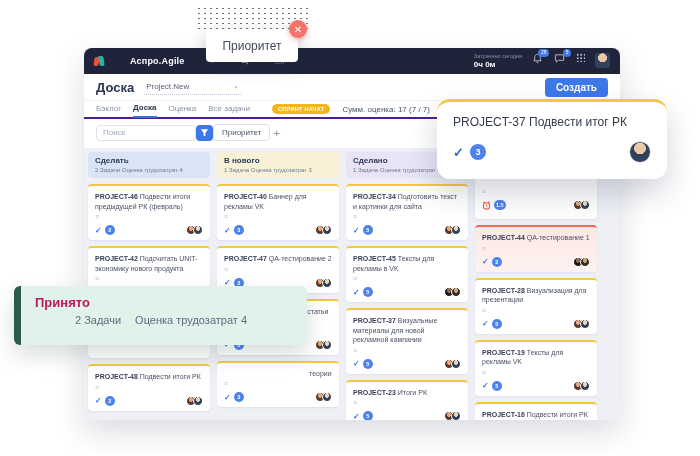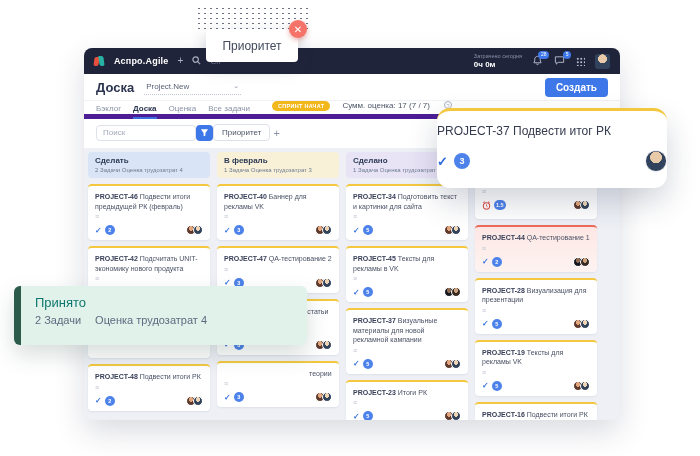--- a/index.html
+++ b/index.html
@@ -8,49 +8,49 @@
 
   
   .decor-dots { position:absolute; left:196px; top:6px; width:112px; height:26px;
     background-image:radial-gradient(#3a4158 0.9px, transparent 1.1px); background-size:6px 5px; opacity:.75; }
 
   
   .app-window { position:absolute; left:84px; top:48px; width:536px; height:372px;
     border-radius:8px; overflow:hidden; background:#eef0f6; box-shadow:0 12px 30px rgba(30,40,70,.16); }
 
   
-  .topbar { height:26px; background:#20243a; display:flex; align-items:center; padding:0 10px; gap:9px; }
+  .topbar { height:26px; background:#20243a; display:flex; align-items:center; padding:0 10px; gap:25px; }
   .logo-mark { width:11px; height:11px; position:relative; flex:0 0 auto; }
   .logo-mark i { position:absolute; display:block; }
   .logo-mark .lm1 { left:0; top:1px; width:5px; height:9px; background:#e94f3d; border-radius:2px 0 2px 2px; transform:skewX(-8deg); }
   .logo-mark .lm2 { left:5px; top:0; width:5px; height:10px; background:#27b3a4; border-radius:0 2px 2px 2px; transform:skewX(8deg); }
   .app-name { color:#fff; font-size:9px; font-weight:bold; letter-spacing:.2px; }
   .tb-ic { color:#aeb3c6; font-size:10px; line-height:1; }
   .tb-search-txt { color:#7e849c; font-size:8px; }
-  .tb-right { margin-left:auto; display:flex; align-items:center; gap:10px; }
+  .tb-right { margin-left:auto; display:flex; align-items:flex-start; gap:10px; }
   .time-block { text-align:left; line-height:1.15; }
   .time-label { color:#8a90a8; font-size:5.5px; }
   .time-value { color:#fff; font-size:8px; font-weight:bold; }
   .ic-wrap { position:relative; width:12px; height:12px; }
   .ic-wrap svg { width:11px; height:11px; display:block; }
   .ic-badge { position:absolute; top:-4px; right:-5px; background:#3d77e8; color:#fff; font-size:5px;
     border-radius:6px; padding:1px 2.5px; line-height:1.1; }
   .grid-icon { width:9px; height:9px; background-image:radial-gradient(#b9bed2 1px, transparent 1.2px); background-size:3.5px 3.5px; }
   .avatar-top { width:15px; height:15px; border-radius:3px; background:radial-gradient(circle at 50% 32%, #e8caa8 34%, #31425c 36%); }
 
   
   .titlebar { height:27px; background:#fff; display:flex; align-items:center; padding:0 12px; gap:10px; border-bottom:1px solid #f1f2f6; }
   .page-title { font-size:13px; font-weight:bold; color:#2c3550; }
   .board-select { font-size:8px; color:#5a6377; border-bottom:1px dotted #c3c9d6; padding:2px 2px 3px 2px; display:flex; align-items:center; gap:44px; cursor:pointer; }
   .board-select .chev { color:#8a91a4; font-size:7px; }
   .create-btn { margin-left:auto; background:#3d77e8; color:#fff; font-size:10px; font-weight:bold; border:none;
     padding:4px 11px; border-radius:4px; cursor:pointer; }
 
   
-  .tabsbar { background:#fff; display:flex; align-items:flex-start; padding:0 12px; gap:12px; height:18px; border-bottom:5px solid #4c1d95; }
+  .tabsbar { background:#fff; display:flex; align-items:center; padding:0 12px; gap:12px; height:18px; border-bottom:2px solid #4c1d95; }
   .tab { font-size:8px; color:#8a92a5; padding:3px 0 4px; cursor:pointer; }
   .tab.active { color:#2c3550; font-weight:bold; border-bottom:2px solid #3d6be0; }
   .sprint-badge { margin-left:10px; background:#f2b71b; color:#fff; font-size:5.5px; font-weight:bold; letter-spacing:.3px;
     padding:2px 6px; border-radius:7px; }
   .sprint-sum { font-size:8px; color:#4c5468; }
   .info-dot { display:inline-block; width:8px; height:8px; border:1px solid #aab1c0; border-radius:50%; color:#aab1c0;
     font-size:5.5px; text-align:center; line-height:8px; vertical-align:middle; margin-left:2px; }
 
   
   .filterbar { background:#fff; display:flex; align-items:center; padding:5px 12px 7px; }
@@ -90,26 +90,26 @@
   
   .tooltip { position:absolute; left:206px; top:29px; width:92px; height:33px; background:#fff; border-radius:4px;
     box-shadow:0 6px 16px rgba(30,40,70,.22); display:flex; align-items:center; justify-content:center; z-index:30; }
   .tooltip-label { font-size:12px; color:#424a5c; }
   .close-badge { position:absolute; top:-9px; right:-9px; width:18px; height:18px; background:#f57368; border-radius:50%;
     color:#fff; font-size:10px; display:flex; align-items:center; justify-content:center; box-shadow:0 2px 5px rgba(200,60,50,.4); cursor:pointer; }
 
   .accepted { position:absolute; left:14px; top:286px; width:293px; height:59px; background:#e1f2ea;
     border-left:7px solid #2b5b4b; border-radius:6px; box-shadow:0 10px 22px rgba(40,70,60,.18);
     padding:9px 14px; z-index:25; }
-  .accepted-title { font-size:13px; font-weight:normal; color:#0f766e; }
-  .accepted-meta { font-size:11px; color:#5d6b80; margin-top:4px; display:flex; gap:14px; }
-
-  .card-popup { position:absolute; left:437px; top:108px; width:230px; height:80px; background:#fff;
+  .accepted-title { font-size:13px; font-weight:bold; color:#be185d; }
+  .accepted-meta { font-size:11px; color:#5d6b80; margin-top:4px; display:flex; gap:14px;margin-left:40px; }
+
+  .card-popup { position:absolute; left:437px; top:99px; width:230px; height:80px; background:#fff;
     border-top:3px solid #f3c83f; border-radius:13px; box-shadow:0 14px 30px rgba(30,40,70,.2);
-    padding:13px 0 9px; z-index:25; }
+    padding:13px 16px 9px; z-index:25; }
   .popup-title { font-size:12px; color:#353b4e; }
   .popup-foot { display:flex; align-items:center; margin-top:12px; }
   .popup-chk { color:#2f6cdf; font-size:13px; font-weight:bold; margin-right:6px; }
   .popup-pts { background:#4d82ea; color:#fff; font-size:9px; font-weight:bold; border-radius:50%;
     width:16px; height:16px; display:inline-flex; align-items:center; justify-content:center; }
   .popup-av { margin-left:auto; width:22px; height:22px; border-radius:50%;
     background:radial-gradient(circle at 50% 32%, #e8caa8 34%, #31425c 36%); border:1px solid #e8ebf1; }
 </style>
 </head>
 <body>
@@ -231,21 +231,21 @@
                 <span class="avatars">
                   <span class="av av-w"></span>
                   <span class="av av-m"></span>
                 </span>
               </div>
             </article>
           </div>
         </div>
         <div class="col">
           <div class="col-head hd-yellow">
-            <div class="col-title">В февраль</div>
+            <div class="col-title">В нового</div>
             <div class="col-meta">1 Задача   Оценка трудозатрат 3</div>
           </div>
           <div class="cards">
             <article class="card">
               <div class="ctitle"><span class="cid">PROJECT-40 </span>Баннер для рекламы VK</div>
               <div class="cdesc">≡</div>
               <div class="cfoot">
                 <span class="chk">✓</span>
                 <span class="pts">3</span>
                 <span class="avatars">

